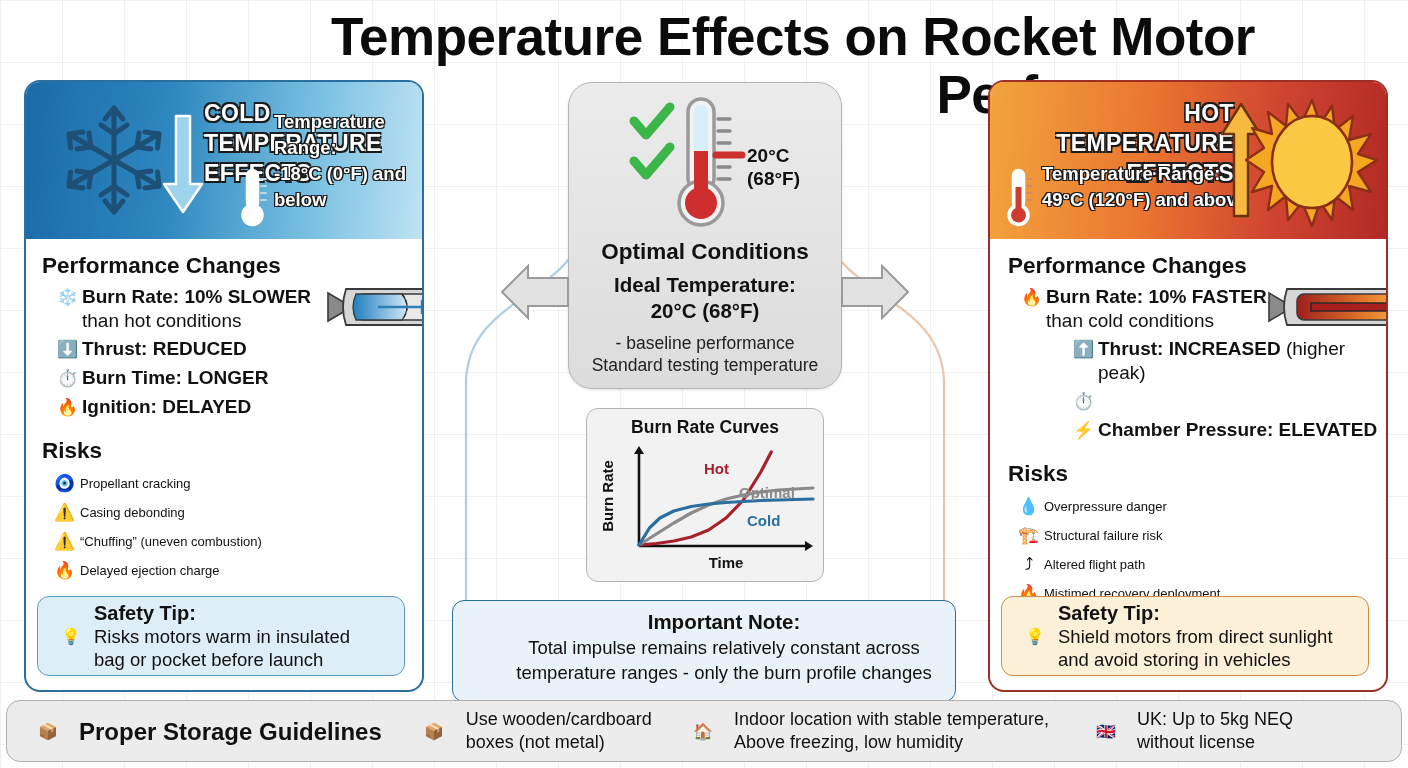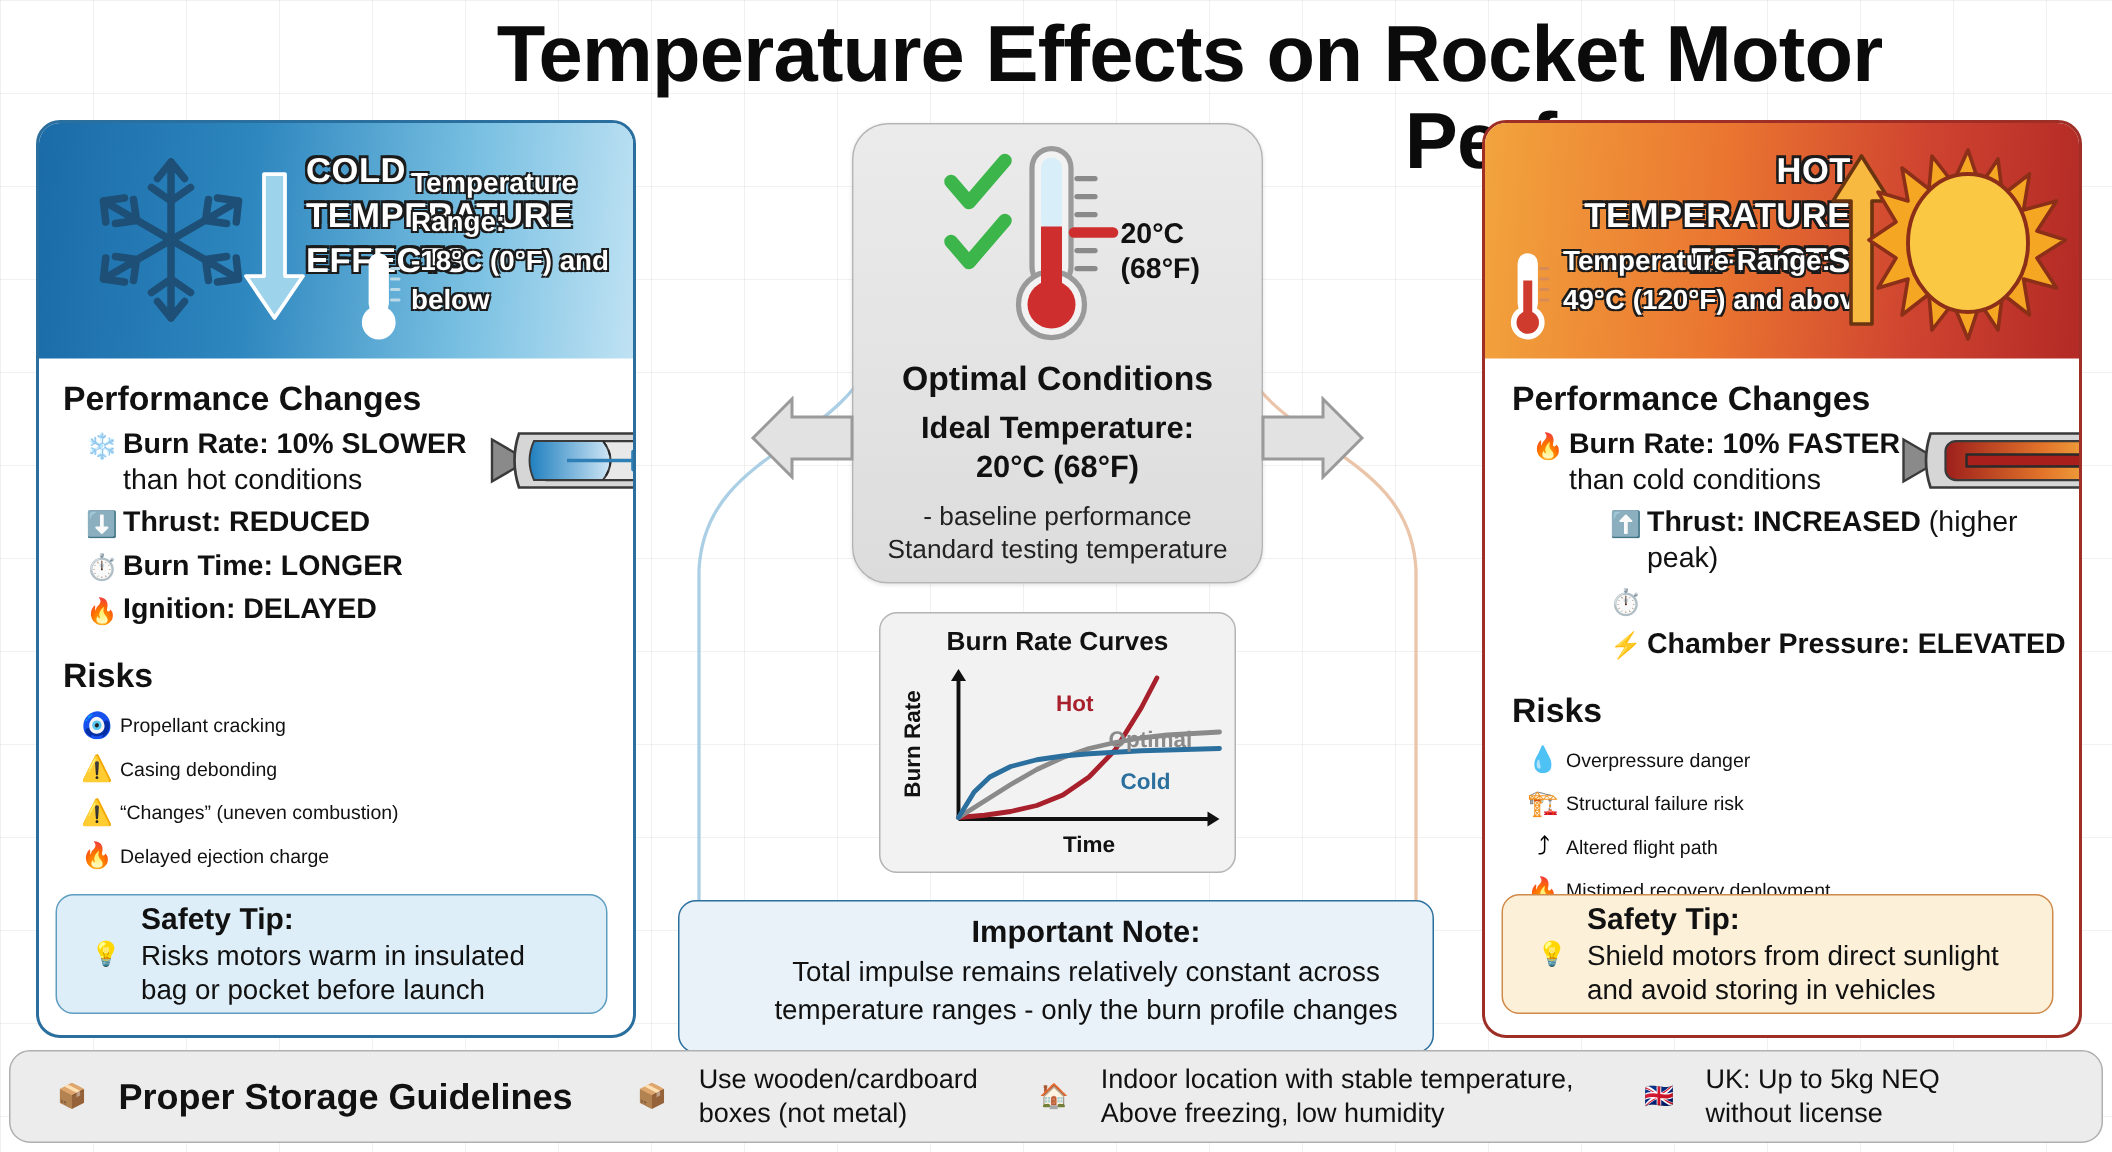--- a/index.html
+++ b/index.html
@@ -274,21 +274,21 @@
       <div class="risk-row">
         <span class="ico">🧿</span>
         <span class="txt">Propellant cracking</span>
       </div>
       <div class="risk-row">
         <span class="ico">⚠️</span>
         <span class="txt">Casing debonding</span>
       </div>
       <div class="risk-row">
         <span class="ico">⚠️</span>
-        <span class="txt">“Changes” (uneven combustion)</span>
+        <span class="txt">“Chuffing” (uneven combustion)</span>
       </div>
       <div class="risk-row">
         <span class="ico">🔥</span>
         <span class="txt">Delayed ejection charge</span>
       </div>
     </div>
 
     <div class="tipbox" id="cold-tip">
       <span class="bulb">💡</span>
       <span class="tiptext">

